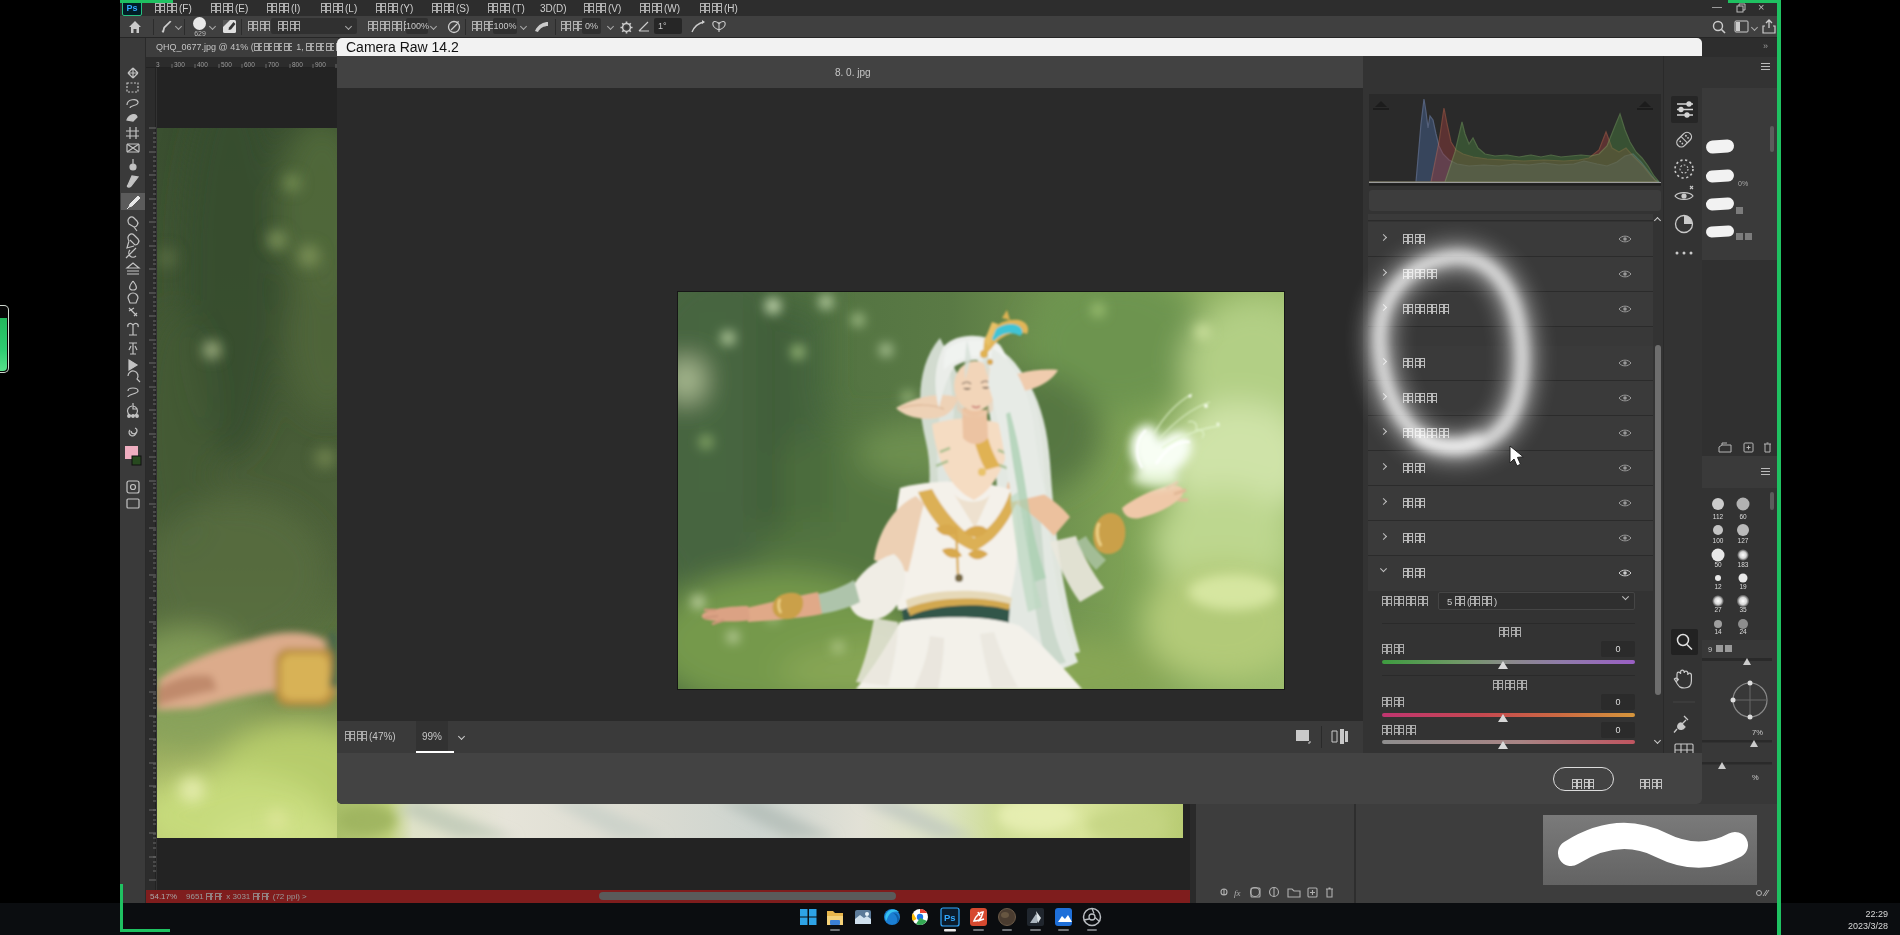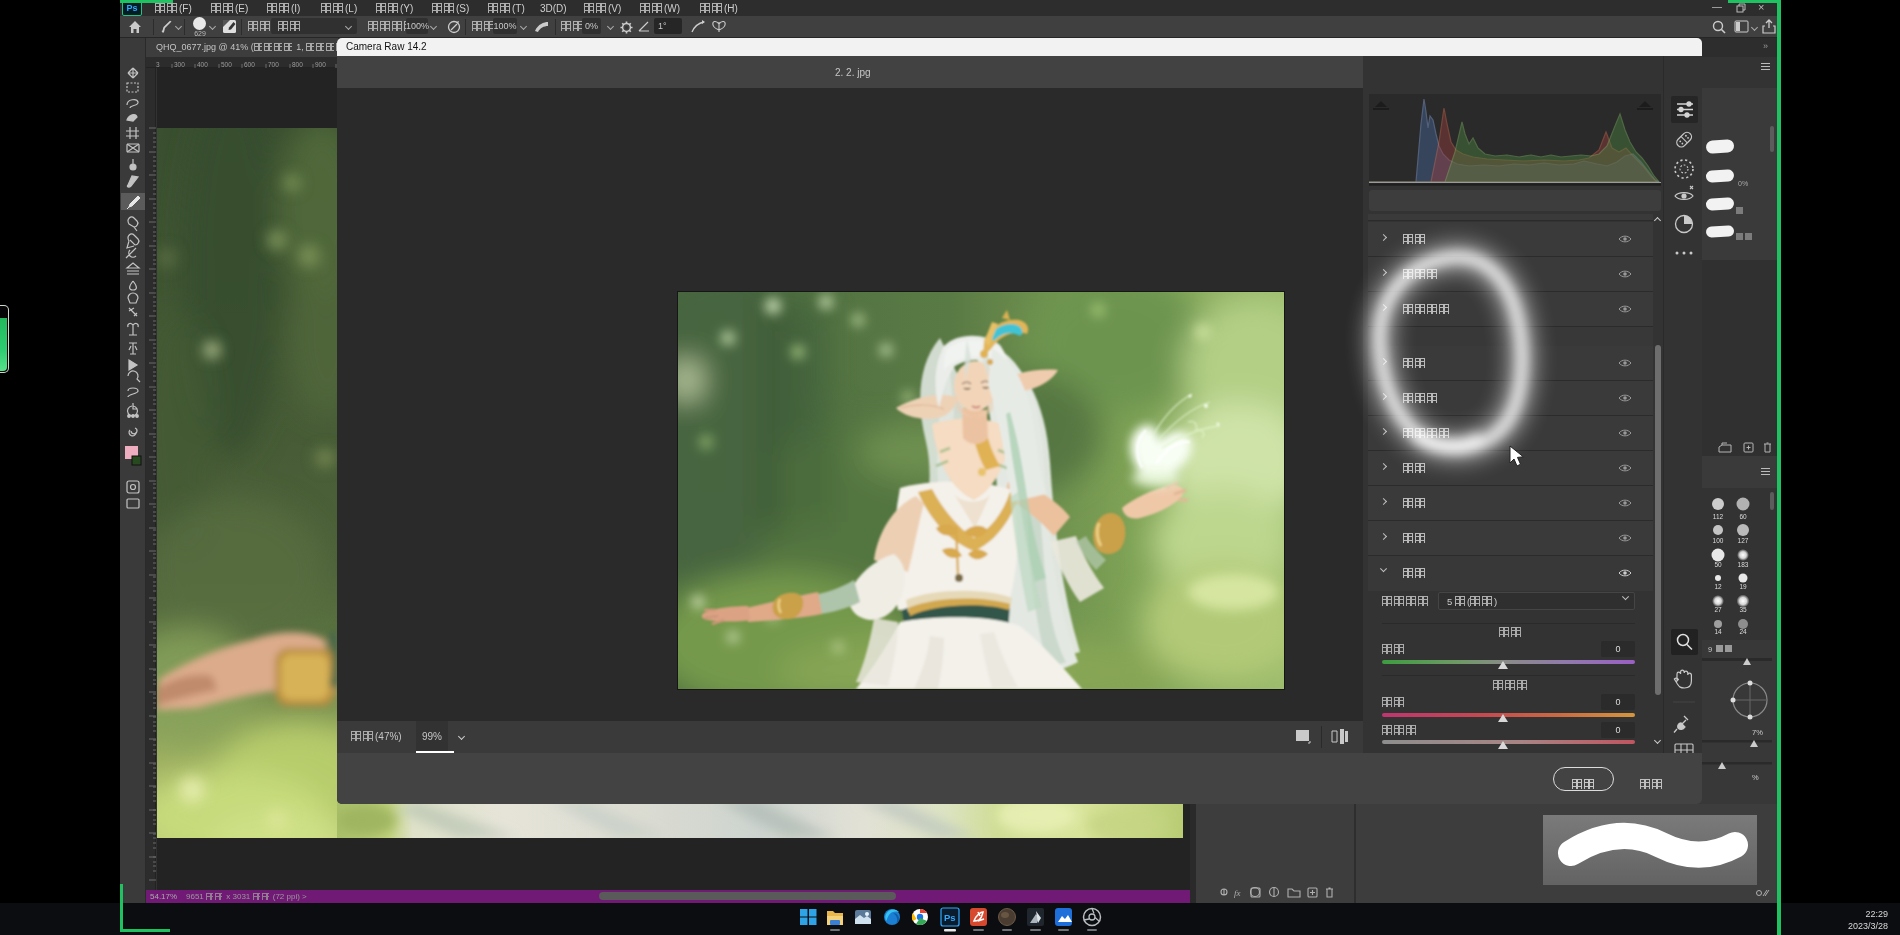--- a/index.html
+++ b/index.html
@@ -277,21 +277,21 @@
 <path d="M80 0 L180 38 L120 38 L60 10 Z" fill="#b8c4b2" opacity=".7"></path>
 <path d="M250 0 L330 38 L280 38 L210 0 Z" fill="#c2cbc4" opacity=".6"></path>
 <path d="M420 0 L500 38 L450 38 L380 0 Z" fill="#aeb9b4" opacity=".7"></path>
 <path d="M560 0 L640 38 L600 38 L520 0 Z" fill="#b5bfbc" opacity=".6"></path>
 <ellipse cx="700" cy="15" rx="40" ry="18" fill="#e8efb4" opacity=".9"></ellipse>
 <ellipse cx="790" cy="25" rx="40" ry="16" fill="#c4d583" opacity=".8"></ellipse>
 <ellipse cx="30" cy="20" rx="30" ry="16" fill="#9db45e" opacity=".9"></ellipse>
 </g>
 </svg></div>
 
-<div class="a" style="left:146px;top:890px;width:1044px;height:13px;background:#701a75;color:#aaa;font-size:8px;line-height:13px">
+<div class="a" style="left:146px;top:890px;width:1044px;height:13px;background:#7f1d1d;color:#aaa;font-size:8px;line-height:13px">
 <span style="position:absolute;left:4px">54.17%</span>
 <span style="position:absolute;left:40px;color:#999">9651 <span class="zh s" style="width:7px;height:7px"></span><span class="zh s" style="width:7px;height:7px"></span> x 3031 <span class="zh s" style="width:7px;height:7px"></span><span class="zh s" style="width:7px;height:7px"></span> (72 ppi) &gt;</span>
 <span class="a" style="left:453px;top:2px;width:297px;height:8px;background:#5a5a5a;border-radius:4px"></span>
 </div>
 
 <div class="a" id="rightpanels" style="left:1190px;top:38px;width:587px;height:865px;background:#383838">
 
 <div class="a" style="left:0;top:0;width:587px;height:19px;background:#2d2d2d;color:#999;font-size:9px">
       <span style="position:absolute;left:573px;top:3px">»</span>
     </div>
@@ -415,26 +415,26 @@
 <svg class="a" style="left:565px;top:849px" width="20" height="12" viewBox="0 0 20 12">
       <g stroke="#b0b0b0" fill="none">
         <circle cx="4" cy="6" r="2.5"></circle>
         <path d="M8 9 l4 -6 M10 9 l4 -6"></path>
       </g>
     </svg>
 </div>
 
 <div class="a" id="dialog" style="left:337px;top:38px;width:1365px;height:766px">
 
-<div class="a" style="left:0;top:0;width:1365px;height:18px;background:#f2f2f2;border-radius:5px 5px 0 0;color:#111;font-size:10px;line-height:18px;padding-left:9px">Camera Raw 14.2</div>
+<div class="a" style="left:0;top:0;width:1365px;height:18px;background:#f2f2f2;border-radius:5px 5px 0 0;color:#111;font-size:14px;line-height:18px;padding-left:9px">Camera Raw 14.2</div>
 
 <div class="a" style="left:0;top:18px;width:1365px;height:748px;background:#333;border-radius:0 0 5px 5px"></div>
 
 <div class="a" style="left:0;top:18px;width:1365px;height:32px;background:#424242;color:#c6c6c6;font-size:10px">
-  <span style="position:absolute;left:498px;top:11px">2. 2. jpg</span>
+  <span style="position:absolute;left:498px;top:11px">8. 0. jpg</span>
   <svg style="position:absolute;left:1305px;top:9px" width="15" height="15" viewBox="0 0 14 14">
         <circle cx="7" cy="7" r="4.2" fill="none" stroke="#ccc" stroke-width="1.6"></circle>
         <circle cx="7" cy="7" r="1.6" fill="#333"></circle>
         <g stroke="#ccc" stroke-width="1.8">
           <path d="M7 .5 V3 M7 11 V13.5 M.5 7 H3 M11 7 H13.5 M2.4 2.4 L4.2 4.2 M9.8 9.8 L11.6 11.6 M11.6 2.4 L9.8 4.2 M4.2 9.8 L2.4 11.6"></path>
         </g>
       </svg>
   <svg style="position:absolute;left:1342px;top:10px" width="14" height="14" viewBox="0 0 14 14">
         <path d="M2 12 L12 2 M2 12 v-4 M2 12 h4 M12 2 v4 M12 2 h-4" stroke="#ccc" stroke-width="1.4" fill="none"></path>
       </svg>
@@ -596,21 +596,21 @@
 <path d="M510 130 c6 -2 10 2 8 8 c6 -2 10 4 6 8"></path>
 </g>
 <circle cx="528" cy="114" r="2" fill="#f4fce8"></circle>
           <circle cx="540" cy="132" r="1.6" fill="#f4fce8"></circle>
           <circle cx="512" cy="104" r="1.5" fill="#fff"></circle>
 </g>
 </svg>
     </div>
 
 <div class="a" style="left:0;top:682px;width:1026px;height:33px;background:#3a3a3a;border-top:1px solid #2a2a2a;color:#c6c6c6;font-size:10px">
-  <span class="row" style="position:absolute;left:14px;top:10px"><span class="zh"></span><span class="zh"></span>(47%)</span>
+  <span class="row" style="position:absolute;left:8px;top:10px"><span class="zh"></span><span class="zh"></span>(47%)</span>
   <div class="a" style="left:79px;top:0;width:32px;height:32px;background:#323232;text-align:center;line-height:32px">99%</div>
   <div class="a" style="left:79px;top:30px;width:38px;height:2px;background:#fff"></div>
   <i class="cv" style="left:122px;top:13px;border-color:#ccc"></i>
   <svg class="a" style="left:958px;top:8px" width="16" height="15" viewBox="0 0 16 15">
         <rect x="1" y="1" width="13" height="11" fill="#c9c9c9"></rect>
         <path d="M13 14 h2 v-2" stroke="#c9c9c9" fill="none"></path>
       </svg>
   <div class="a" style="left:984px;top:5px;width:1px;height:22px;background:#2a2a2a"></div>
   <svg class="a" style="left:994px;top:7px" width="18" height="17" viewBox="0 0 18 17">
         <path d="M1 3 h5 v11 h-5 z" fill="none" stroke="#c9c9c9"></path>

